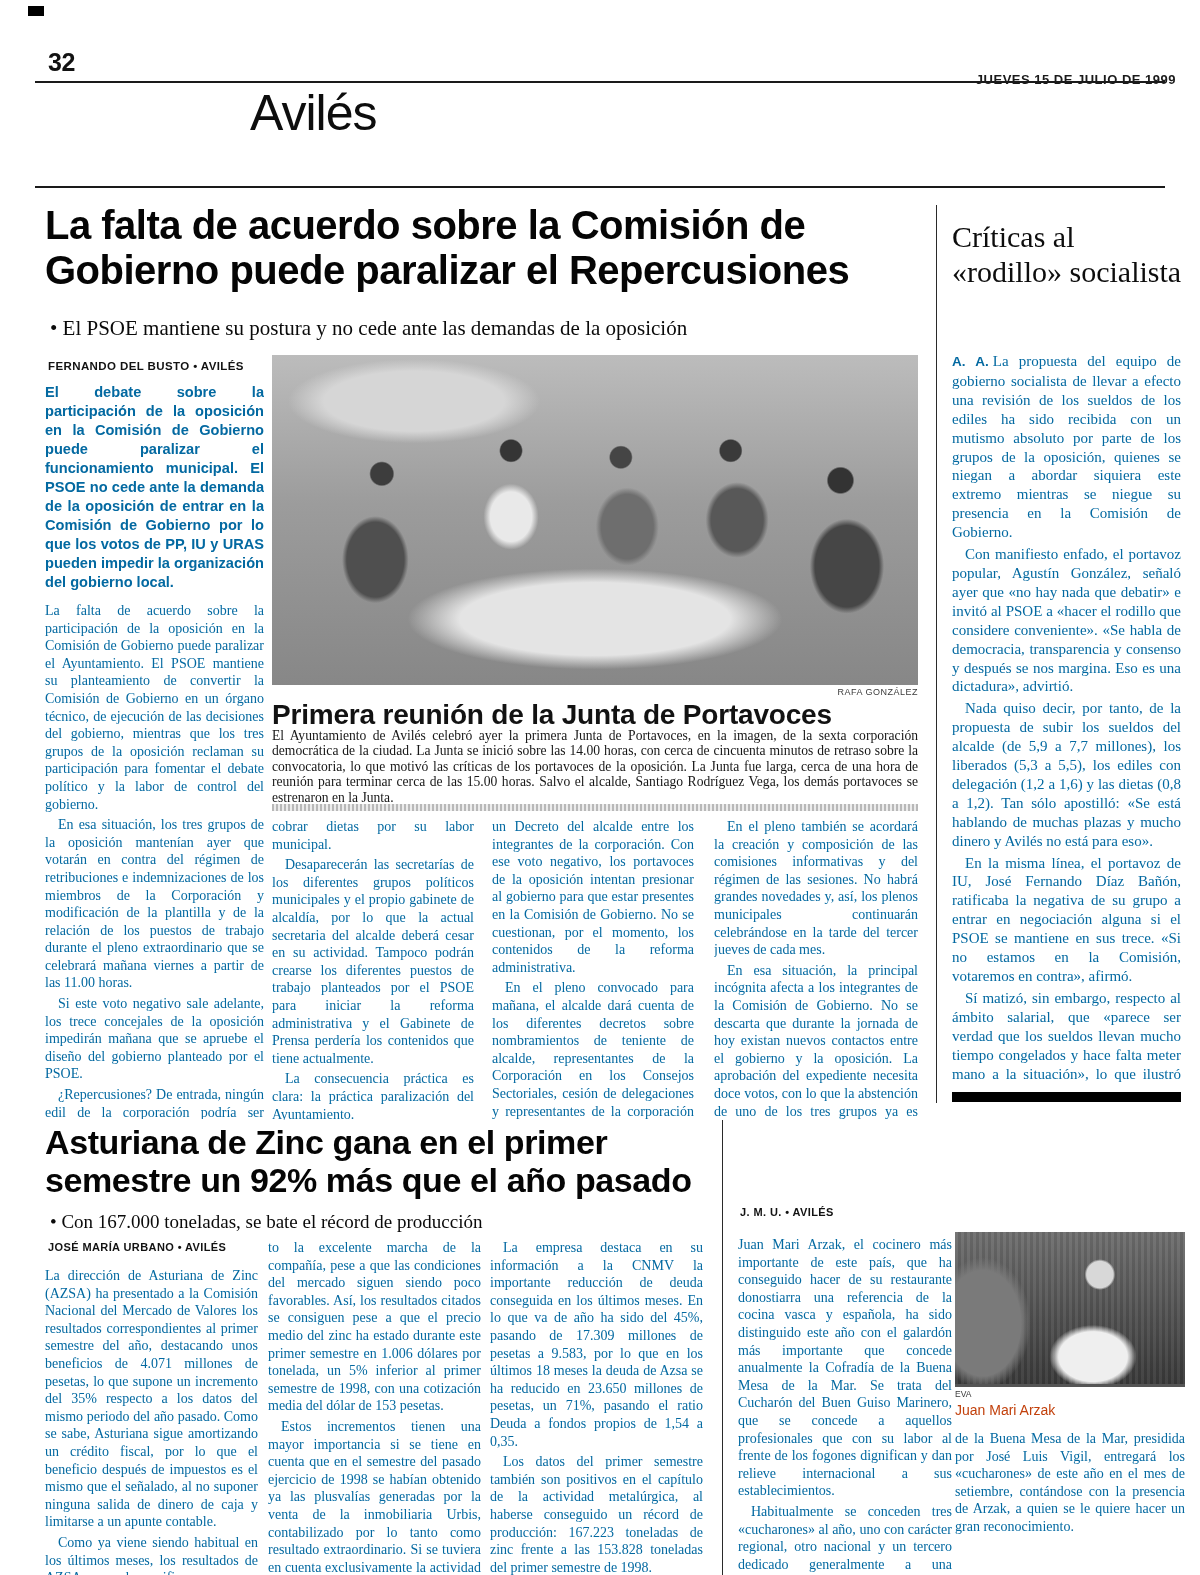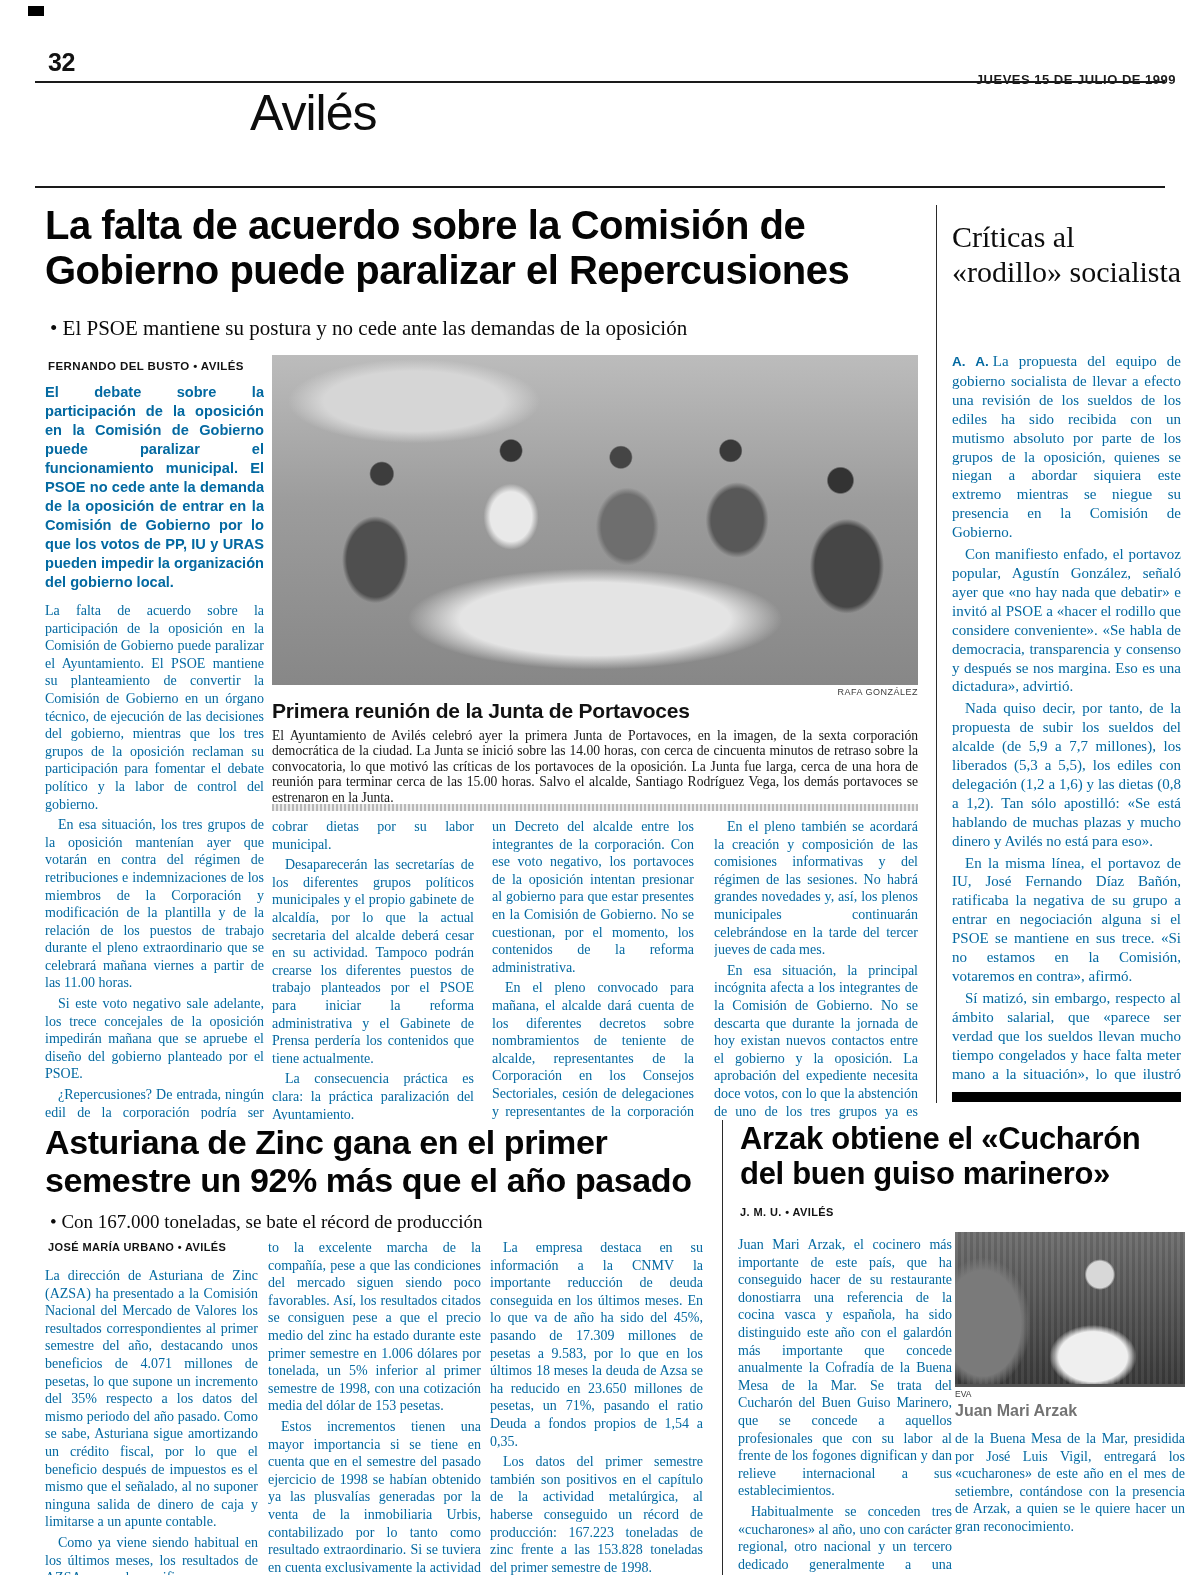--- a/index.html
+++ b/index.html
@@ -51,21 +51,21 @@
       radial-gradient(circle 21px at 88% 38%, #333 0 58%, rgba(51,51,51,0) 66%),
       radial-gradient(ellipse 52px 68px at 16% 62%, #4f4f4f 0 55%, rgba(79,79,79,0) 64%),
       radial-gradient(ellipse 46px 55px at 37% 49%, #e9e9e9 0 45%, rgba(233,233,233,0) 60%),
       radial-gradient(ellipse 50px 62px at 55% 52%, #6e6e6e 0 52%, rgba(110,110,110,0) 63%),
       radial-gradient(ellipse 50px 60px at 72% 50%, #585858 0 52%, rgba(88,88,88,0) 63%),
       radial-gradient(ellipse 58px 74px at 89% 64%, #464646 0 55%, rgba(70,70,70,0) 64%),
       radial-gradient(ellipse 180px 60px at 22% 14%, #d6d6d6 0 50%, rgba(214,214,214,0) 70%),
       linear-gradient(180deg,#bcbcbc 0%,#9c9c9c 45%,#878787 100%);
   }
   .photo-credit{left:272px;top:687px;width:646px;text-align:right;font-size:9px;color:#3a3a3a;letter-spacing:.5px;}
-  .caption-title{left:272px;top:699px;font-size:21px;font-weight:bold;letter-spacing:-.2px;}
+  .caption-title{left:272px;top:699px;font-size:28px;font-weight:bold;letter-spacing:-.2px;}
   .caption-text{left:272px;top:728px;width:646px;font-size:13.6px;line-height:15.4px;text-align:justify;color:#161616;}
   .halftone{left:272px;top:804px;width:646px;height:7px;
     background:repeating-linear-gradient(90deg,#b8b8b8 0 2px,#ececec 2px 4px);}
 
   .sidebar-divider{left:936px;top:205px;width:1px;height:898px;background:#2a2a2a;}
   .sidebar-title{left:952px;top:220px;width:230px;font-size:30px;line-height:1.15;font-weight:500;color:#0d0d0d;}
   .sidebar-body{left:952px;top:352px;width:229px;height:734px;font-size:15px;line-height:18.9px;}
   .sb-author{font-family:"Liberation Sans", sans-serif;font-size:13.5px;margin-right:4px;}
   .sidebar-end-bar{left:952px;top:1092px;width:229px;height:10px;background:#000;}
 
@@ -85,21 +85,21 @@
     left:955px;top:1232px;width:230px;height:152px;
     background:
       radial-gradient(circle 24px at 63% 28%, #d8d8d8 0 55%, rgba(216,216,216,0) 64%),
       radial-gradient(ellipse 66px 48px at 60% 82%, #efefef 0 52%, rgba(239,239,239,0) 66%),
       radial-gradient(ellipse 80px 110px at 12% 60%, #7a7a7a 0 48%, rgba(122,122,122,0) 60%),
       repeating-linear-gradient(90deg, rgba(255,255,255,.06) 0 3px, rgba(0,0,0,.06) 3px 6px),
       linear-gradient(180deg,#6d6d6d,#383838);
     border-bottom:3px solid #555;
   }
   .arzak-credit{left:955px;top:1389px;width:230px;font-size:8.5px;color:#3a3a3a;}
-  .arzak-caption{left:955px;top:1402px;font-size:16px;color:#737373;font-weight:bold;}
+  .arzak-caption{left:955px;top:1402px;font-size:14px;color:#c2410c;}
   .arzak-col2{left:955px;top:1430px;width:230px;height:145px;}
 </style>
 </head>
 <body>
 
 <div class="page">
 
   <div class="abs print-mark"></div>
   <div class="abs sans page-number">32</div>
   <div class="abs sans page-date">JUEVES 15 DE JULIO DE 1999</div>
@@ -161,21 +161,20 @@
   <div class="abs bodycol col-main zinc-col2">
     <p>to la excelente marcha de la compañía, pese a que las condiciones del mercado siguen siendo poco favorables. Así, los resultados citados se consiguen pese a que el precio medio del zinc ha estado durante este primer semestre en 1.006 dólares por tonelada, un 5% inferior al primer semestre de 1998, con una cotización media del dólar de 153 pesetas.</p>
     <p class="ind">Estos incrementos tienen una mayor importancia si se tiene en cuenta que en el semestre del pasado ejercicio de 1998 se habían obtenido ya las plusvalías generadas por la venta de la inmobiliaria Urbis, contabilizado por lo tanto como resultado extraordinario. Si se tuviera en cuenta exclusivamente la actividad ordinaria de la</p>
   </div>
   <div class="abs bodycol col-main zinc-col3">
     <p class="ind">La empresa destaca en su información a la CNMV la importante reducción de deuda conseguida en los últimos meses. En lo que va de año ha sido del 45%, pasando de 17.309 millones de pesetas a 9.583, por lo que en los últimos 18 meses la deuda de Azsa se ha reducido en 23.650 millones de pesetas, un 71%, pasando el ratio Deuda a fondos propios de 1,54 a 0,35.</p>
     <p class="ind">Los datos del primer semestre también son positivos en el capítulo de la actividad metalúrgica, al haberse conseguido un récord de producción: 167.223 toneladas de zinc frente a las 153.828 toneladas del primer semestre de 1998.</p>
   </div>
 
   <div class="abs bottom-divider"></div>
-  <div class="abs sans arzak-headline">Arzak obtiene el «Cucharón del buen guiso marinero»</div>
   <div class="abs sans arzak-byline">J. M. U. • AVILÉS</div>
   <div class="abs bodycol col-main arzak-col1">
     <p>Juan Mari Arzak, el cocinero más importante de este país, que ha conseguido hacer de su restaurante donostiarra una referencia de la cocina vasca y española, ha sido distinguido este año con el galardón más importante que concede anualmente la Cofradía de la Buena Mesa de la Mar. Se trata del Cucharón del Buen Guiso Marinero, que se concede a aquellos profesionales que con su labor al frente de los fogones dignifican y dan relieve internacional a sus establecimientos.</p>
     <p class="ind">Habitualmente se conceden tres «cucharones» al año, uno con carácter regional, otro nacional y un tercero dedicado generalmente a una personalidad iberoamericana. Según ha podido saber este periódico, la Cofradía</p>
   </div>
   <div class="abs photo-arzak"></div>
   <div class="abs sans arzak-credit">EVA</div>
   <div class="abs sans arzak-caption">Juan Mari Arzak</div>
   <div class="abs bodycol col-main arzak-col2">
     <p>de la Buena Mesa de la Mar, presidida por José Luis Vigil, entregará los «cucharones» de este año en el mes de setiembre, contándose con la presencia de Arzak, a quien se le quiere hacer un gran reconocimiento.</p>

